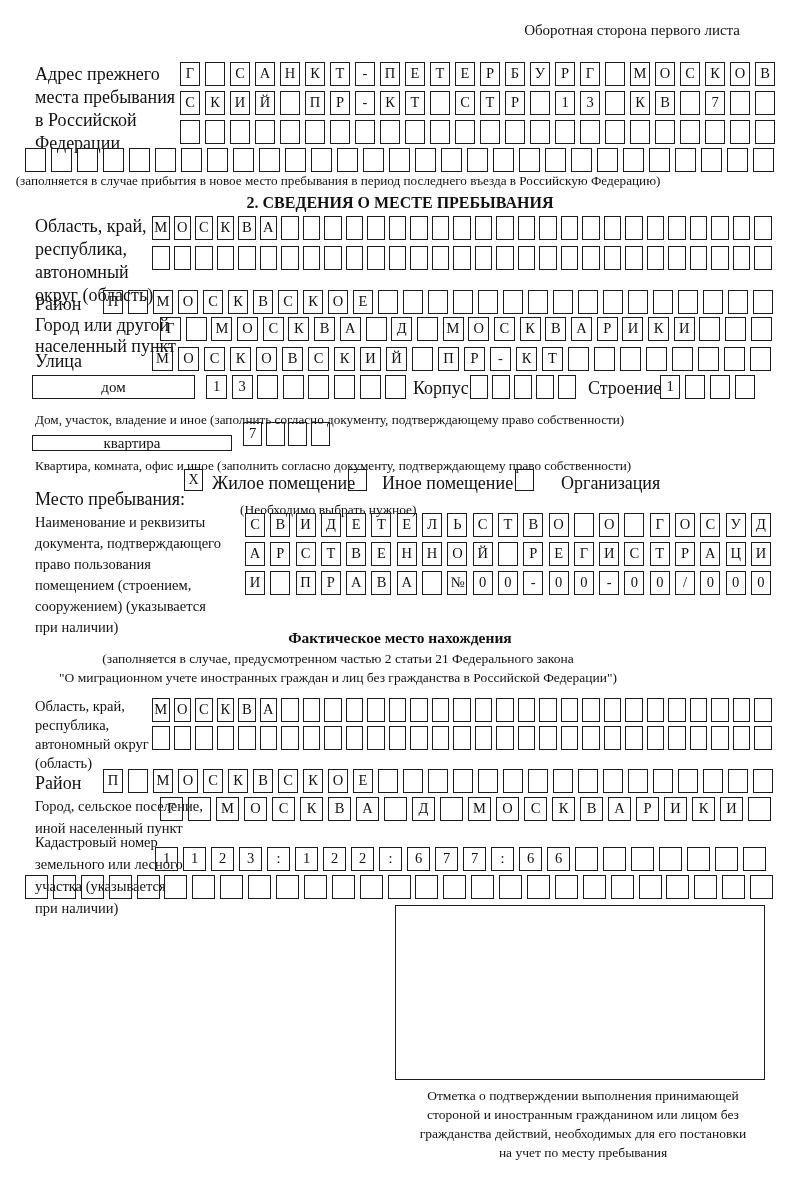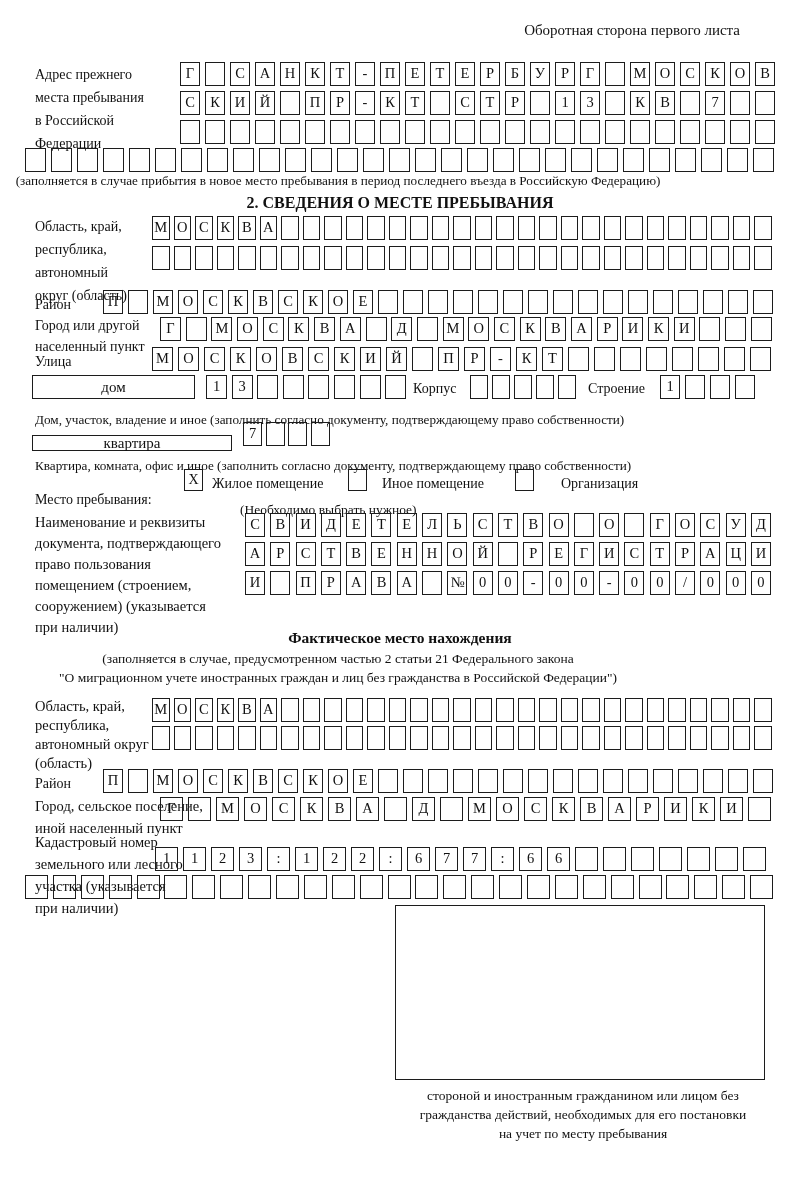--- a/index.html
+++ b/index.html
@@ -1,17 +1,17 @@
 <!DOCTYPE html>
 <html><head>
 <meta charset="utf-8">
 <style>
   html,body{margin:0;padding:0;background:#fff;}
   body{width:800px;height:1180px;position:relative;font-family:"Liberation Serif",serif;color:#111;overflow:hidden;}
-  .lbl{position:absolute;font-size:14px;line-height:23px;white-space:nowrap;}
+  .lbl{position:absolute;font-size:18px;line-height:23px;white-space:nowrap;}
   .lh21{line-height:21px;}
   .lh19{line-height:19px;font-size:14.5px;}
   .lh22{line-height:22px;font-size:14.5px;}
   .sm{font-size:14.5px;}
   .cap{position:absolute;font-size:13.2px;white-space:nowrap;margin-top:9px;}
   .capc{position:absolute;left:0;width:676px;text-align:center;font-size:13.2px;white-space:nowrap;}
   .h2{position:absolute;left:0;width:800px;text-align:center;font-weight:bold;font-size:16px;}
   .h3{position:absolute;left:0;width:800px;text-align:center;font-weight:bold;font-size:15.5px;}
   .hdr{position:absolute;left:430px;top:22px;width:310px;text-align:right;font-size:15px;}
   .cr{position:absolute;display:flex;gap:var(--g,5px);height:24px;}
@@ -617,16 +617,17 @@
     <span class="cell"></span>
     <span class="cell"></span>
     <span class="cell"></span>
     <span class="cell"></span>
     <span class="cell"></span>
     <span class="cell"></span>
   </div>
 
 <div class="bigbox" style="left:395px;top:905px;width:370px;height:175px"></div>
 <div class="btmcap">
+  <div>Отметка о подтверждении выполнения принимающей</div>
   <div>стороной и иностранным гражданином или лицом без</div>
   <div>гражданства действий, необходимых для его постановки</div>
   <div>на учет по месту пребывания</div>
 </div>
 
 </body></html>

